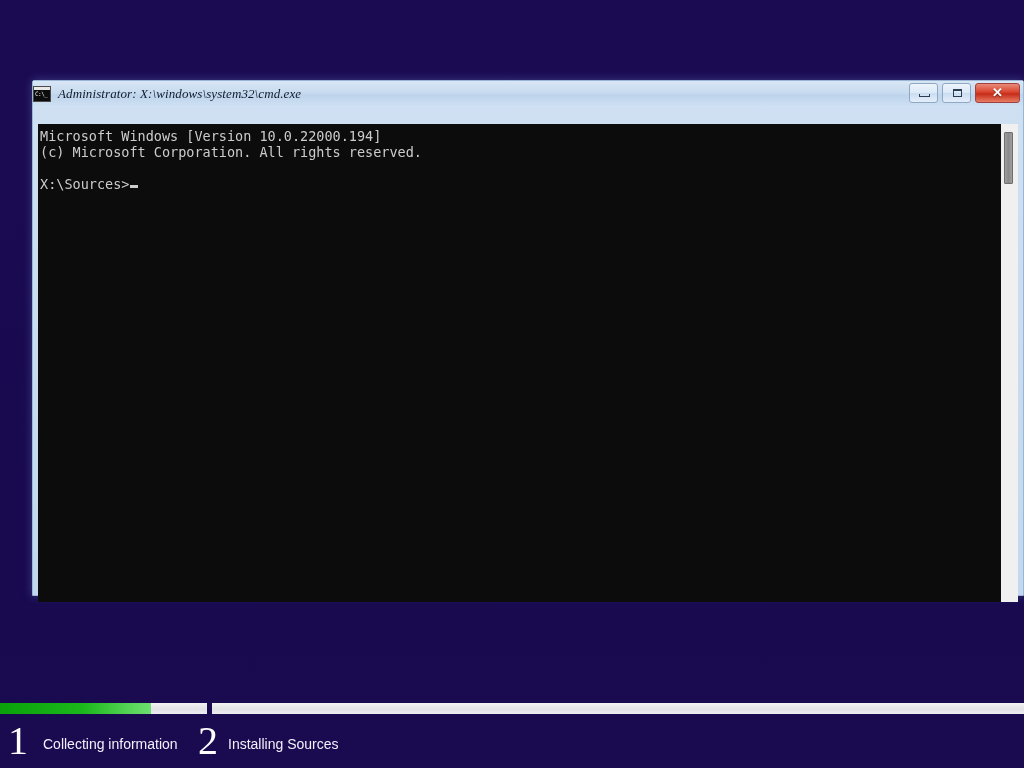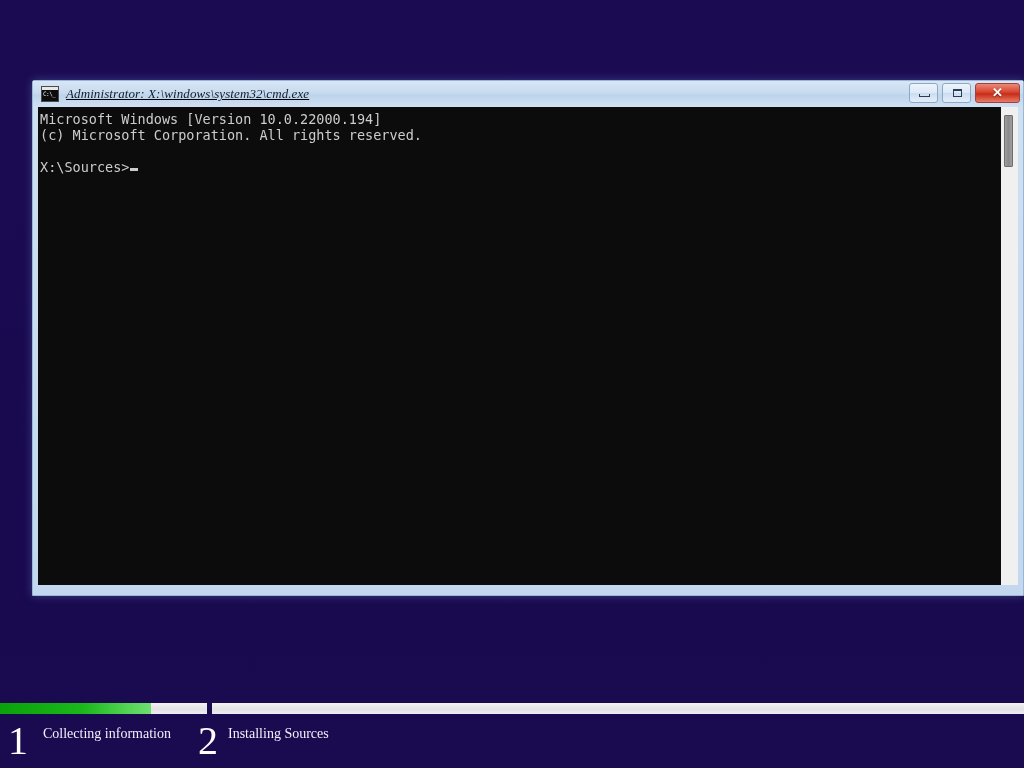--- a/index.html
+++ b/index.html
@@ -34,23 +34,21 @@
     box-shadow: 0 0 10px rgba(120,160,220,0.35);
     padding: 0;
   }
 
   #titlebar {
     position: relative;
     height: 26px;
     background: linear-gradient(180deg, #d8e6f5 0%, #c8dbef 45%, #bed4ec 55%, #cfe1f3 100%);
     display: flex;
     align-items: center;
-    padding-left: 8px;
-    overflow: hidden;
-    text-decoration: underline;
+    overflow: hidden;
   }
 
   #cmd-icon {
     width: 16px;
     height: 14px;
     background: #0c0c0c;
     border: 1px solid #4a4a4a;
     position: relative;
     flex: 0 0 auto;
     margin-right: 7px;
@@ -135,21 +133,21 @@
     font-family: "Liberation Sans", sans-serif;
     font-size: 13px;
     font-weight: bold;
     line-height: 18px;
     text-align: center;
     text-shadow: 0 1px 1px rgba(0,0,0,0.5);
   }
 
   #console-area {
     position: relative;
-    margin: 0 5px 5px 5px;
+    margin: 17px 5px 5px 5px;
     height: 478px;
     background: #0c0c0c;
     display: flex;
     overflow: hidden;
   }
 
   #console-text {
     flex: 1 1 auto;
     padding: 4px 0 0 2px;
     font-family: "DejaVu Sans Mono", monospace;
@@ -244,22 +242,22 @@
     top: 0;
     font-family: "Liberation Serif", serif;
     font-size: 40px;
     line-height: 46px;
     color: #ffffff;
     font-weight: 300;
   }
   .step-label {
     position: absolute;
     left: 35px;
-    top: 8px;
-    font-family: Liberation Serif, serif;
+    top: 18px;
+    font-family: Liberation Sans, sans-serif;
     font-size: 14px;
     color: #f2f0fb;
     white-space: nowrap;
   }
   #step-2 .step-label { left: 30px; }
 </style>
 </head>
 <body>
 
 <div id="screen">

